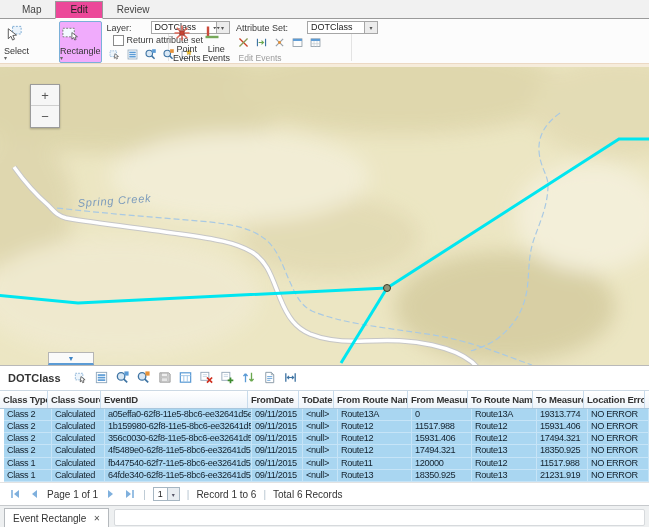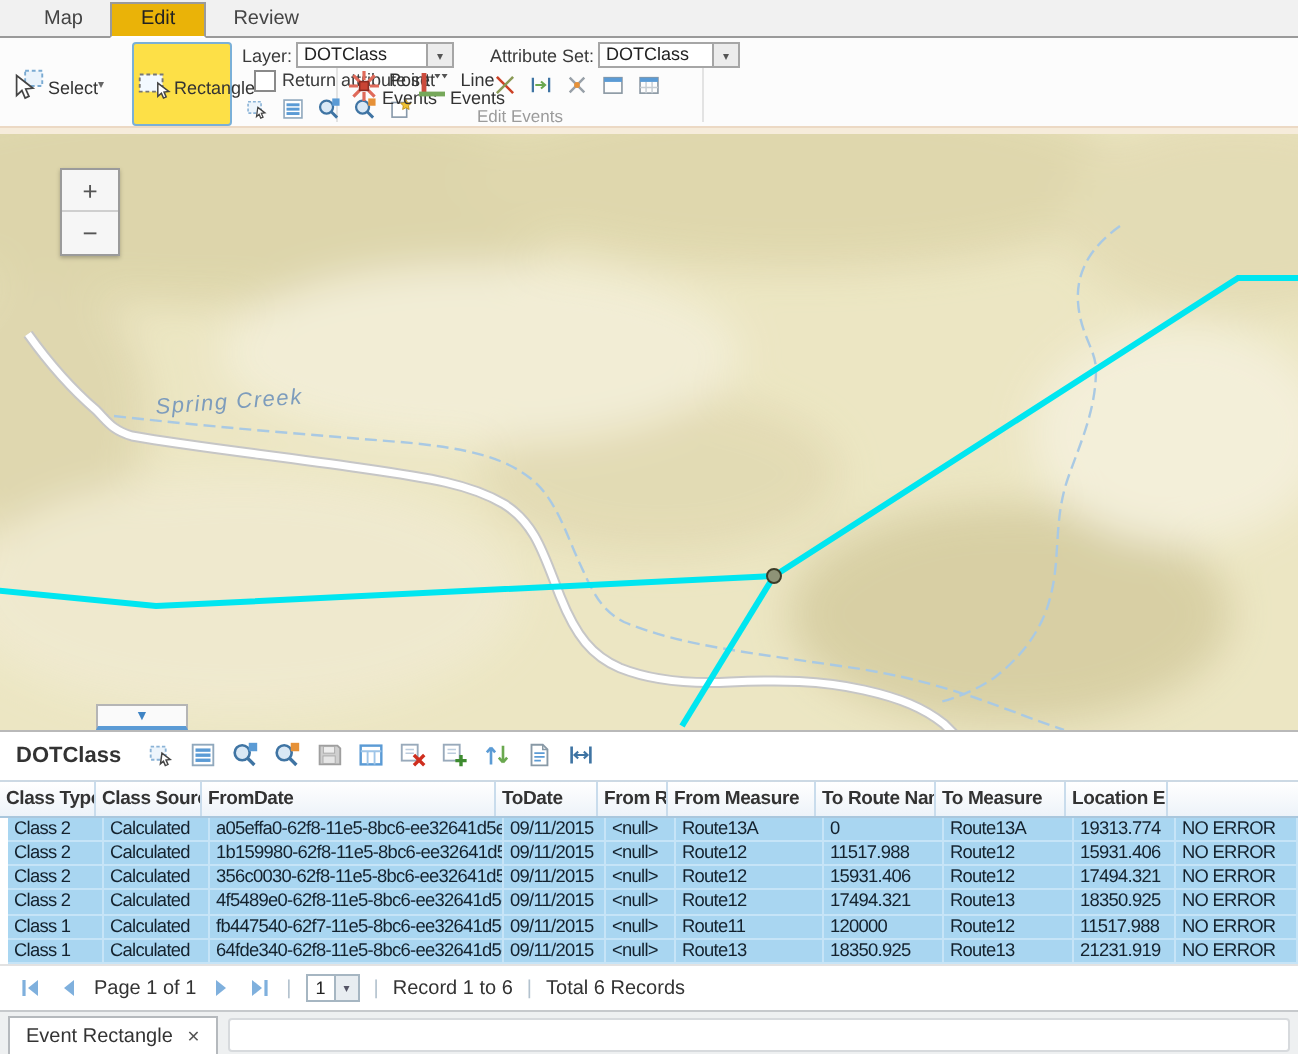--- a/index.html
+++ b/index.html
@@ -2,40 +2,40 @@
 <html><head>
 <meta charset="utf-8">
 <style>
   html,body{margin:0;padding:0;background:#fff;}
   .window{position:relative;width:649px;height:527px;background:#fff;overflow:hidden;
     font-family:"Liberation Sans",sans-serif;box-shadow:0 0 0 1px #a9a9a9 inset;}
   
   .tabbar{position:absolute;left:0;top:0;right:0;height:19px;background:#f1f1f1;
     border-bottom:1px solid #9a9a9a;box-sizing:border-box;display:flex;align-items:flex-end;padding-left:8px;}
   .rtab{height:16px;line-height:16px;padding:0 14px;font-size:10px;color:#444;cursor:default;}
-  .rtab.active{background:#eab308;border:1px solid #9a9a9a;border-bottom:1px solid #fff;margin-bottom:-1px;color:#222;}
+  .rtab.active{background:#ec4899;border:1px solid #9a9a9a;border-bottom:1px solid #fff;margin-bottom:-1px;color:#222;}
   
   .ribbon{position:absolute;top:19px;left:0;right:0;height:44px;background:#fcfcfc;display:flex;}
   .group{position:relative;height:100%;box-sizing:border-box;display:flex;padding:1px 2px 0 3px;}
   .grp-sel{width:168px;}
   .grp-ee{width:182px;}
   .gsep{width:1px;background:#e3e3e3;margin:2px 0;}
   .gfill{flex:1;}
   .glabel{position:absolute;bottom:0;left:0;right:0;text-align:center;font-size:8.5px;color:#9b9b9b;line-height:9px;}
-  .bigbtn{display:flex;flex-direction:row;align-items:center;padding-top:2px;font-size:9px;color:#333;
+  .bigbtn{display:flex;flex-direction:column;padding-top:2px;font-size:9px;color:#333;
     border:1px solid transparent;border-radius:2px;height:38px;cursor:default;}
-  .bigbtn.active{background:#fde047;border-color:#7ab0d8;margin-left:29px;}
+  .bigbtn.active{background:#f0abfc;border-color:#7ab0d8;margin-left:29px;}
   .bb-sel{width:32px;margin-top:1px;}
   .bb-rect{width:48px;margin-left:4px;margin-top:1px;}
   .bigbtn .blbl{line-height:10px;margin-top:1px;white-space:nowrap;}
   .bigbtn .caret{font-size:6px;color:#666;line-height:5px;}
   .bb2{width:32px;margin-top:1px;height:40px;}
   .bb2 .blbl{line-height:9px;text-align:center;white-space:normal;}
   .gcol{display:flex;flex-direction:column;margin-left:5px;font-size:9px;color:#3a3a3a;padding-top:1px;}
-  .grow{display:flex;align-items:center;height:13px;gap:2px;white-space:nowrap;}
+  .grow{display:flex;align-items:center;height:13px;gap:19px;white-space:nowrap;}
   .grow2{display:flex;align-items:center;height:12px;gap:3px;white-space:nowrap;}
   .dd{display:flex;border:1px solid #a6a6a6;background:#fff;height:13px;box-sizing:border-box;cursor:default;}
   .ddtxt{font-size:9px;padding:0 3px;line-height:11px;color:#222;}
   .dd-layer .ddtxt{width:58px;} .dd-attr .ddtxt{width:50px;}
   .ddbtn{width:12px;background:#ececec;border-left:1px solid #a6a6a6;font-size:6px;color:#555;
     display:flex;align-items:center;justify-content:center;}
   .cb{width:9px;height:9px;border:1px solid #8a8a8a;background:#fff;display:inline-block;margin-left:6px;}
   .iconrow{display:flex;gap:3px;margin-top:1px;}
   .icon13{width:15px;height:14px;display:inline-flex;align-items:center;justify-content:center;cursor:default;}
   .icon13 svg{width:13px;height:13px;}
@@ -352,20 +352,21 @@
           <svg viewBox="0 0 16 16">
         <path d="M3,3.5 V12.5 M13,3.5 V12.5" stroke="#3f74a3" stroke-width="1.4"></path>
         <path d="M4.5,8 H11.5 M6.5,6.2 L4.5,8 6.5,9.8 M9.5,6.2 L11.5,8 9.5,9.8" stroke="#3f74a3" stroke-width="1.1" fill="none"></path>
       </svg>
         </span>
     </div>
 
     <div class="thead cols">
         <div class="th">Class Type</div>
         <div class="th">Class Source</div>
+        <div class="th">EventID</div>
         <div class="th">FromDate</div>
         <div class="th">ToDate</div>
         <div class="th">From Route Name</div>
         <div class="th">From Measure</div>
         <div class="th">To Route Name</div>
         <div class="th">To Measure</div>
         <div class="th">Location Error</div>
       </div>
     <div class="tbody">
         <div class="tr cols">

